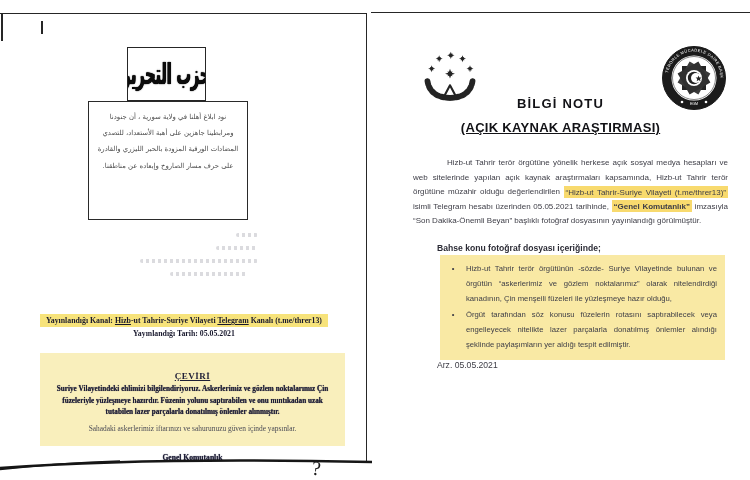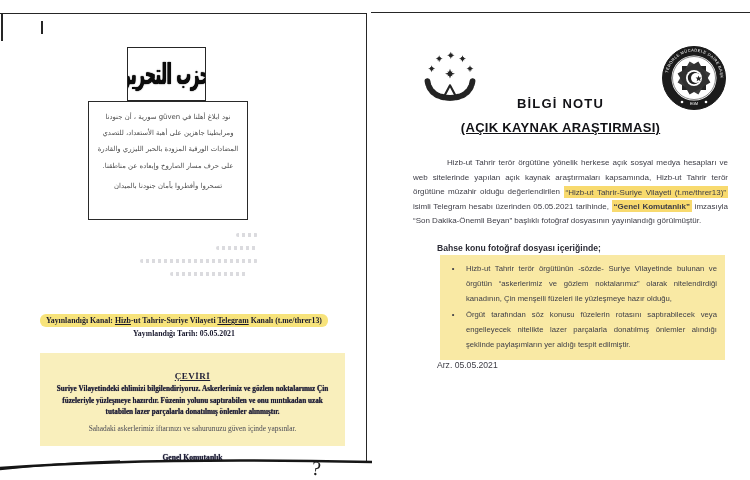--- a/index.html
+++ b/index.html
@@ -21,21 +21,21 @@
         font-family:"DejaVu Sans",sans-serif;font-size:6.9px;color:#4b4b4b;}
   .stmt .ln{line-height:16.2px;white-space:nowrap;}
   .stmt .ft{margin-top:5px;line-height:15px;}
 
   .faint{position:absolute;left:128px;top:233px;width:130px;}
   .faint .fl{height:4px;margin:0 0 9px auto;border-radius:2px;opacity:.75;
              background:repeating-linear-gradient(90deg,#cfcfd4 0 3px,transparent 3px 6px);}
 
   .chanwrap{position:absolute;left:0;top:309px;width:368px;text-align:center;}
   .chan{display:inline-block;background:#f7e37b;padding:2px 6px;
-        font-size:7.8px;font-weight:bold;color:#18182d;white-space:nowrap;border-radius:6px;}
+        font-size:7.8px;font-weight:bold;color:#18182d;white-space:nowrap;}
   .chan .u{text-decoration:underline;}
   .dateline{position:absolute;left:0;top:329px;width:368px;text-align:center;
             font-size:7.8px;font-weight:bold;color:#18182d;}
 
   .ceviri{position:absolute;left:40px;top:353px;width:305px;height:93px;
           background:#f9efbc;box-sizing:border-box;padding:18px 8px;
           text-align:center;color:#1e1e36;}
   .ceviri .ttl{font-size:9px;font-weight:bold;text-decoration:underline;letter-spacing:.5px;}
   .ceviri .body{margin-top:3px;font-size:7.2px;font-weight:bold;line-height:11.6px;
                 text-shadow:0 0 .7px rgba(25,25,55,.85);}
@@ -71,25 +71,24 @@
     <div class="scanline" style="left:0;top:13px;width:366px;height:1.2px;"></div>
     <div class="scanline" style="left:1px;top:13px;width:1.5px;height:28px;"></div>
     <div class="scanline" style="left:366px;top:13px;width:1.4px;height:450px;"></div>
     <div class="scanline" style="left:41px;top:21px;width:1.5px;height:13px;"></div>
 
     <div class="kufic-box">
       <span class="kufic">حزب التحرير</span>
     </div>
 
     <div class="stmt">
-      <div class="ln">نود ابلاغ أهلنا في güven سورية ، أن جنودنا</div>
+      <div class="ln">نود ابلاغ أهلنا في ولاية سورية ، أن جنودنا</div>
       <div class="ln">ومرابطينا جاهزين على أهبة الأستعداد، للتصدي</div>
       <div class="ln">المضادات الورقية المزودة بالحبر الليزري والقادرة</div>
       <div class="ln">على حرف مسار الصاروخ وإبعاده عن مناطقنا.</div>
-      <div class="ft">تسحروا وأفطروا بأمان جنودنا بالميدان</div>
     </div>
 
     <div class="faint">
       <div class="fl" style="width:22px;"></div>
       <div class="fl" style="width:42px;"></div>
       <div class="fl" style="width:118px;"></div>
       <div class="fl" style="width:78px;margin-right:10px;"></div>
     </div>
 
     <div class="chanwrap">

